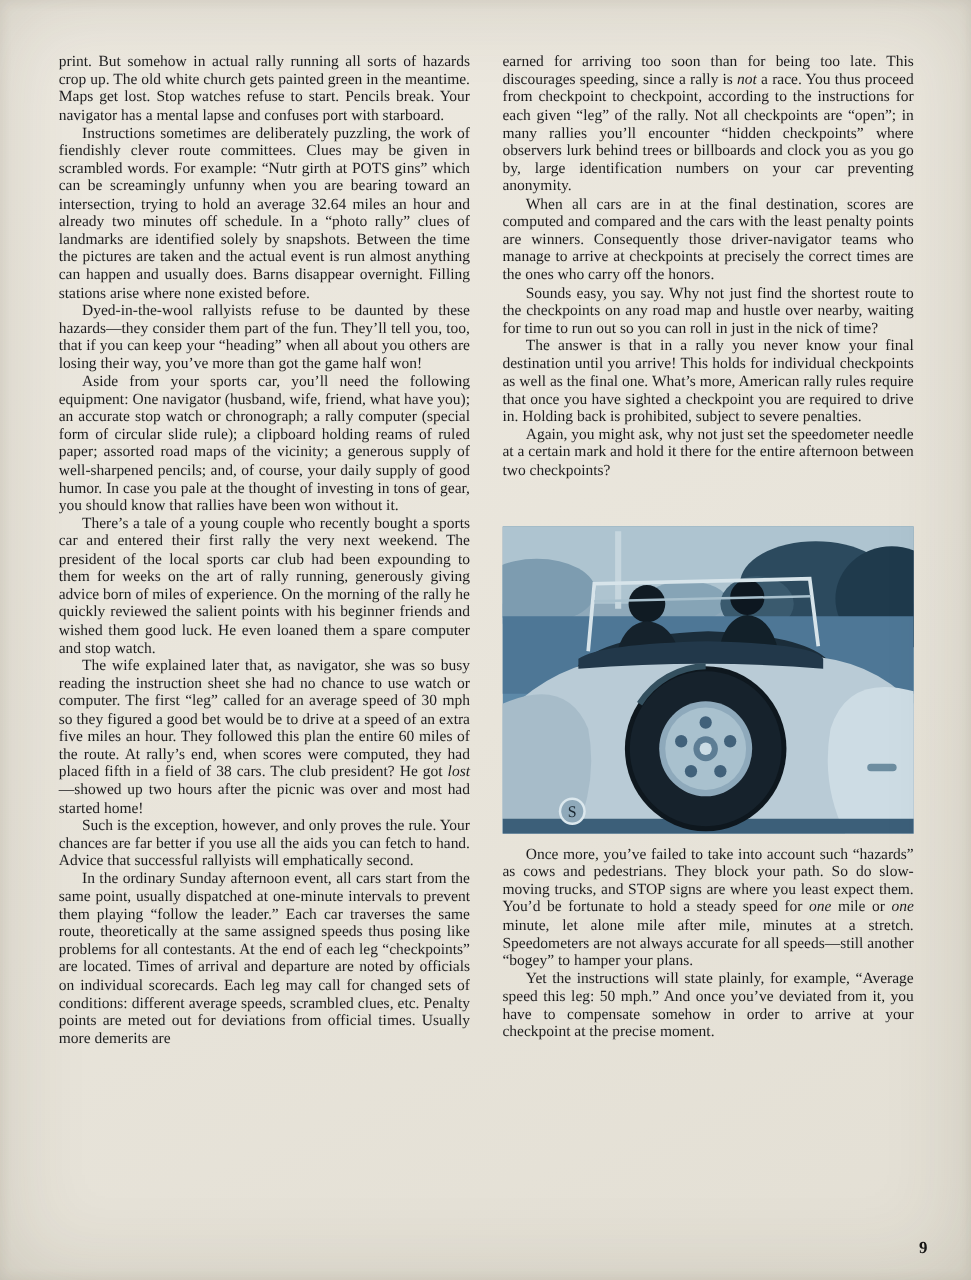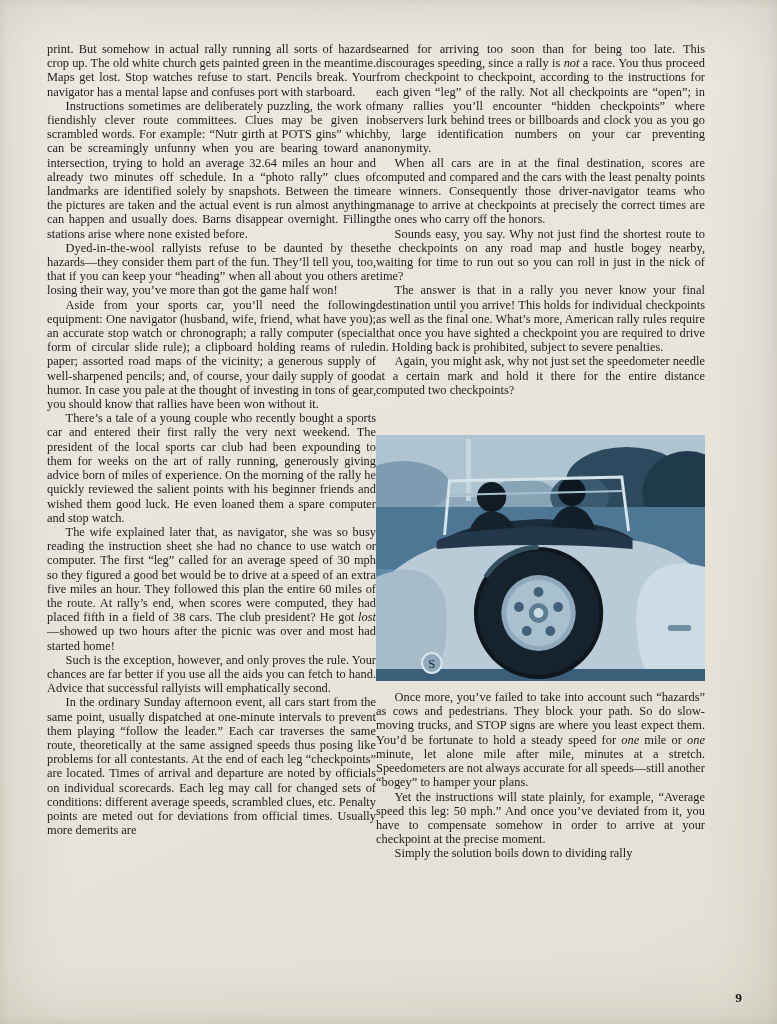--- a/index.html
+++ b/index.html
@@ -13,21 +13,21 @@
     width:777px;height:1024px;
     background:linear-gradient(155deg,#ede9e0 0%, #e8e4da 55%, #e3dfd4 100%);
     overflow:hidden;
   }
   .page::after{
     content:"";position:absolute;inset:0;pointer-events:none;
     box-shadow:inset 0 0 70px rgba(70,60,40,.16), inset 0 0 10px rgba(70,60,40,.10);
   }
   .content{
     position:absolute;left:47px;top:42px;width:684px;
-    display:flex;
+    display:flex;gap:26px;
   }
   .col{
     width:329px;
     font-size:12.4px;
     line-height:14.2px;
     color:#1d1d1f;
     text-align:justify;
     hyphens:none;
   }
   .para{margin:0;text-indent:1.5em;}
@@ -57,23 +57,23 @@
         <p class="para">There’s a tale of a young couple who recently bought a sports car and entered their first rally the very next weekend. The president of the local sports car club had been expounding to them for weeks on the art of rally running, generously giving advice born of miles of experience. On the morning of the rally he quickly reviewed the salient points with his beginner friends and wished them good luck. He even loaned them a spare computer and stop watch.</p>
         <p class="para">The wife explained later that, as navigator, she was so busy reading the instruction sheet she had no chance to use watch or computer. The first “leg” called for an average speed of 30 mph so they figured a good bet would be to drive at a speed of an extra five miles an hour. They followed this plan the entire 60 miles of the route. At rally’s end, when scores were computed, they had placed fifth in a field of 38 cars. The club president? He got <em>lost</em>—showed up two hours after the picnic was over and most had started home!</p>
         <p class="para">Such is the exception, however, and only proves the rule. Your chances are far better if you use all the aids you can fetch to hand. Advice that successful rallyists will emphatically second.</p>
         <p class="para">In the ordinary Sunday afternoon event, all cars start from the same point, usually dispatched at one-minute intervals to prevent them playing “follow the leader.” Each car traverses the same route, theoretically at the same assigned speeds thus posing like problems for all contestants. At the end of each leg “checkpoints” are located. Times of arrival and departure are noted by officials on individual scorecards. Each leg may call for changed sets of conditions: different average speeds, scrambled clues, etc. Penalty points are meted out for deviations from official times. Usually more demerits are</p>
       </div>
 
     <div class="col">
       <div class="group continued">
           <p class="para">earned for arriving too soon than for being too late. This discourages speeding, since a rally is <em>not</em> a race. You thus proceed from checkpoint to checkpoint, according to the instructions for each given “leg” of the rally. Not all checkpoints are “open”; in many rallies you’ll encounter “hidden checkpoints” where observers lurk behind trees or billboards and clock you as you go by, large identification numbers on your car preventing anonymity.</p>
           <p class="para">When all cars are in at the final destination, scores are computed and compared and the cars with the least penalty points are winners. Consequently those driver-navigator teams who manage to arrive at checkpoints at precisely the correct times are the ones who carry off the honors.</p>
-          <p class="para">Sounds easy, you say. Why not just find the shortest route to the checkpoints on any road map and hustle bogey nearby, waiting for time to run out so you can roll in just in the nick of time?</p>
+          <p class="para">Sounds easy, you say. Why not just find the shortest route to the checkpoints on any road map and hustle over nearby, waiting for time to run out so you can roll in just in the nick of time?</p>
           <p class="para">The answer is that in a rally you never know your final destination until you arrive! This holds for individual checkpoints as well as the final one. What’s more, American rally rules require that once you have sighted a checkpoint you are required to drive in. Holding back is prohibited, subject to severe penalties.</p>
-          <p class="para">Again, you might ask, why not just set the speedometer needle at a certain mark and hold it there for the entire distance computed two checkpoints?</p>
+          <p class="para">Again, you might ask, why not just set the speedometer needle at a certain mark and hold it there for the entire afternoon between two checkpoints?</p>
         </div>
 
       <figure class="photo" aria-label="Blue-toned photograph: rear view of an open vintage sports car with a large spare tire mounted on the back, driver and navigator seated, trees and a pole in the background">
         <svg class="photo-svg" viewBox="0 0 336 246" preserveAspectRatio="none">
 
           <rect width="336" height="246" fill="#5d89a8"></rect>
 
           <rect width="336" height="78" fill="#aec4d0"></rect>
           <rect y="62" width="336" height="16" fill="#8fa9ba"></rect>
 
@@ -126,19 +126,18 @@
           <circle cx="57" cy="228" r="9" fill="#8fa9ba"></circle>
           <text x="57" y="233" text-anchor="middle" font-size="13" font-family="Liberation Serif, serif" fill="#17242e">S</text>
 
           <rect x="298" y="190" width="24" height="6" rx="3" fill="#6d8da0"></rect>
         </svg>
       </figure>
 
       <div class="group">
           <p class="para">Once more, you’ve failed to take into account such “hazards” as cows and pedestrians. They block your path. So do slow-moving trucks, and STOP signs are where you least expect them. You’d be fortunate to hold a steady speed for <em>one</em> mile or <em>one</em> minute, let alone mile after mile, minutes at a stretch. Speedometers are not always accurate for all speeds—still another “bogey” to hamper your plans.</p>
           <p class="para">Yet the instructions will state plainly, for example, “Average speed this leg: 50 mph.” And once you’ve deviated from it, you have to compensate somehow in order to arrive at your checkpoint at the precise moment.</p>
-          <p class="para">Simply the solution boils down to dividing rally</p>
         </div>
     </div>
   </div>
 
   <div class="page-number">9</div>
 </div>
 
 </body></html>

